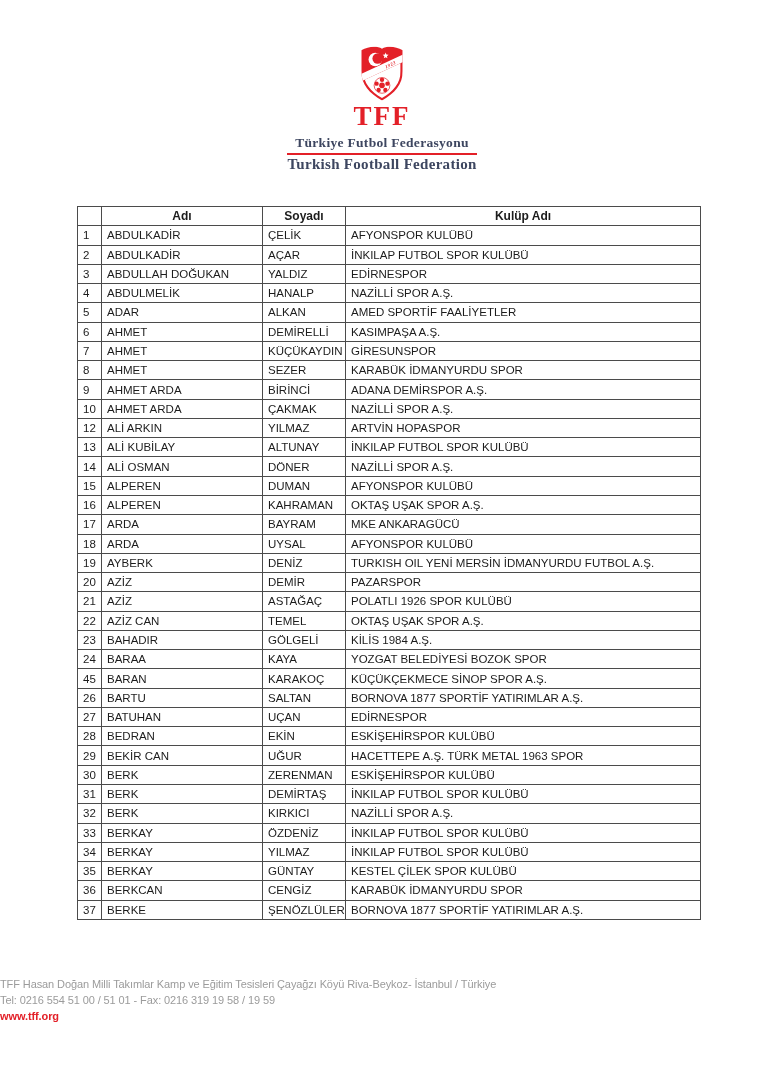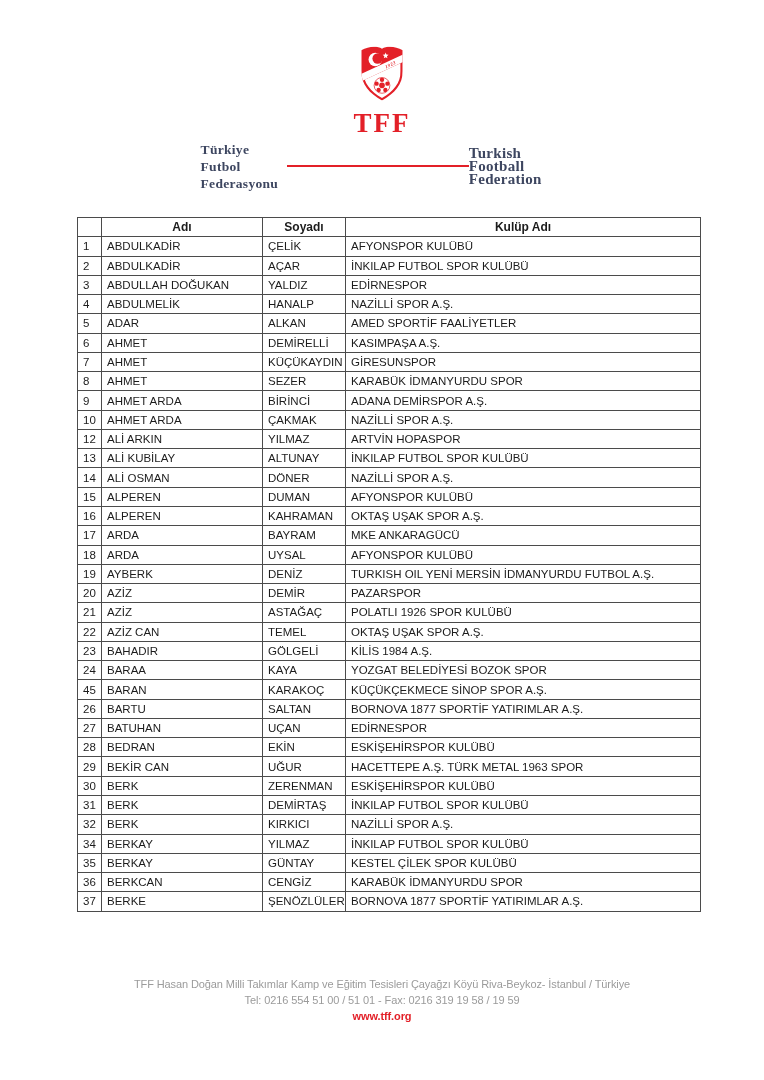--- a/index.html
+++ b/index.html
@@ -8,50 +8,50 @@
     font-family:"Liberation Sans", sans-serif; overflow:hidden;
   }
 
   
   .header-block {
     position:absolute; top:44px; left:0; width:100%;
     display:flex; flex-direction:column; align-items:center;
   }
   .emblem { width:52px; height:59px; }
   .wordmark {
-    margin-top:7px; font-family:"Liberation Serif", serif; font-weight:bold;
+    font-family:"Liberation Serif", serif; font-weight:bold;
     font-size:27px; line-height:1; letter-spacing:2px; color:#e32028;
   }
-  .title-wrap { margin-top:4px; display:inline-flex; flex-direction:row; align-items:center; }
+  .title-wrap { margin-top:4px; display:inline-flex; flex-direction:column; align-items:center; }
   .title-tr {
     font-family:"Liberation Serif", serif; font-weight:bold;
     font-size:13.5px; line-height:17px; color:#3d4660; letter-spacing:0.3px;
   }
   .red-rule { width:100%; height:2px; background:#e32028; margin:2px 0 3px 0; }
   .title-en {
     font-family:"Liberation Serif", serif; font-weight:bold;
     font-size:15px; line-height:13px; color:#3d4660; letter-spacing:0.3px;
   }
 
   
   table.player-table {
-    position:absolute; left:77px; top:217px; width:623px;
+    position:absolute; left:77px; top:206px; width:623px;
     border-collapse:collapse; table-layout:fixed;
     font-family:"Liberation Sans", sans-serif; font-size:11.5px; color:#1c1c1c;
   }
   .player-table th, .player-table td {
     border:1px solid #4b4b4b; height:18.28px; line-height:18px;
     padding:0 2px 0 5px; overflow:hidden; white-space:nowrap; vertical-align:middle;
   }
   .player-table th { font-weight:bold; text-align:center; padding:0 2px; font-size:12px; }
   .player-table td { text-align:left; }
 
   
   .footer {
-    position:absolute; top:977px; left:0; width:100%; text-align:center;
+    position:absolute; top:977px; left:0; width:100%; text-align:left;
     color:#9b9b9b; font-size:11px; line-height:15.5px; letter-spacing:-0.1px;
   }
   .footer .website { color:#e32028; font-weight:bold; margin-top:1px; }
 </style>
 </head>
 <body>
 
 <div class="header-block">
 
   <svg class="emblem" viewBox="0 0 100 114" xmlns="http://www.w3.org/2000/svg" aria-hidden="true">
@@ -305,20 +305,26 @@
         <td>DEMİRTAŞ</td>
         <td>İNKILAP FUTBOL SPOR KULÜBÜ</td>
       </tr>
       <tr>
         <td>32</td>
         <td>BERK</td>
         <td>KIRKICI</td>
         <td>NAZİLLİ SPOR A.Ş.</td>
       </tr>
       <tr>
+        <td>33</td>
+        <td>BERKAY</td>
+        <td>ÖZDENİZ</td>
+        <td>İNKILAP FUTBOL SPOR KULÜBÜ</td>
+      </tr>
+      <tr>
         <td>34</td>
         <td>BERKAY</td>
         <td>YILMAZ</td>
         <td>İNKILAP FUTBOL SPOR KULÜBÜ</td>
       </tr>
       <tr>
         <td>35</td>
         <td>BERKAY</td>
         <td>GÜNTAY</td>
         <td>KESTEL ÇİLEK SPOR KULÜBÜ</td>

